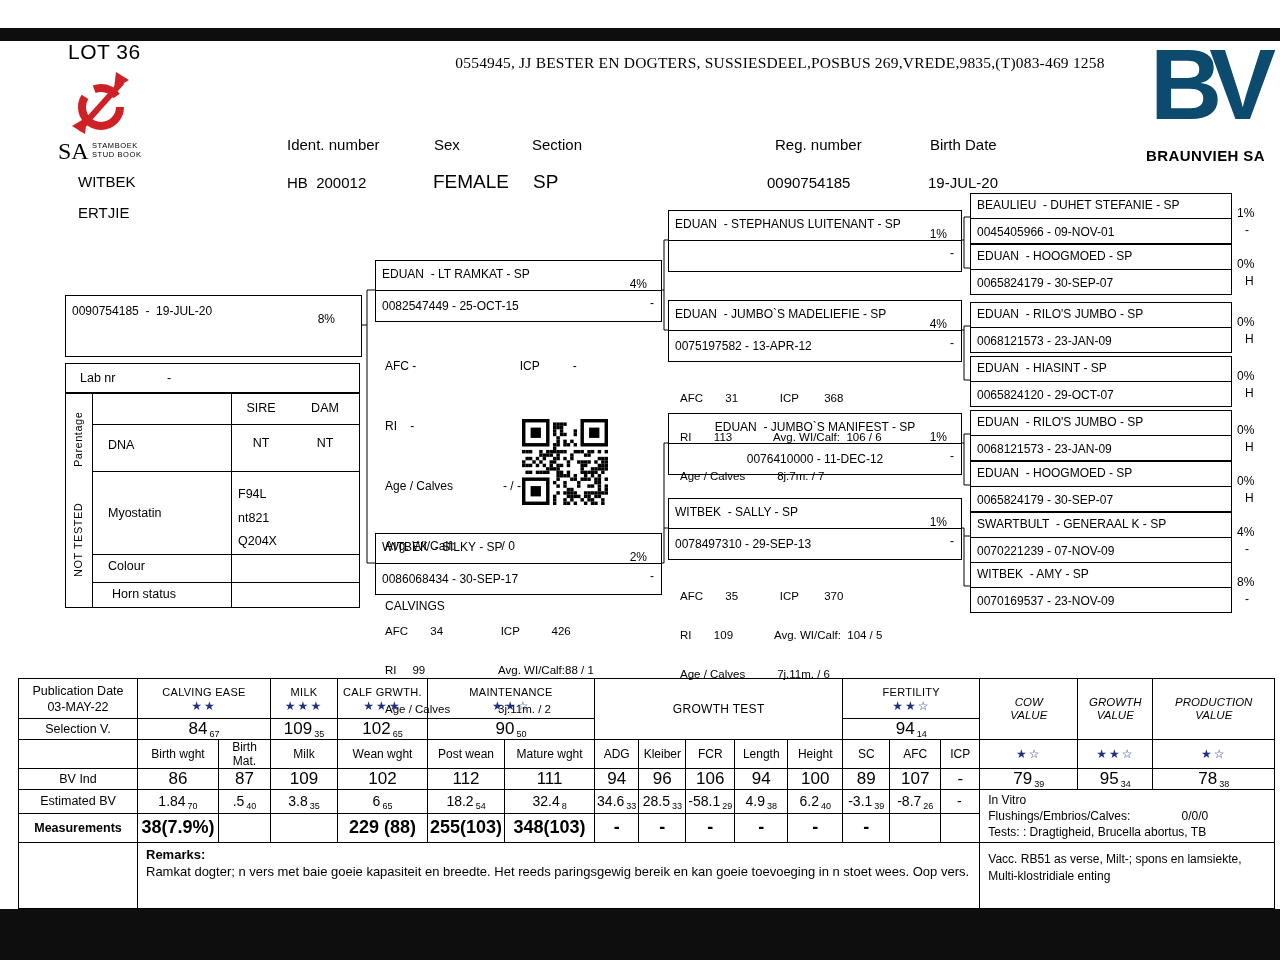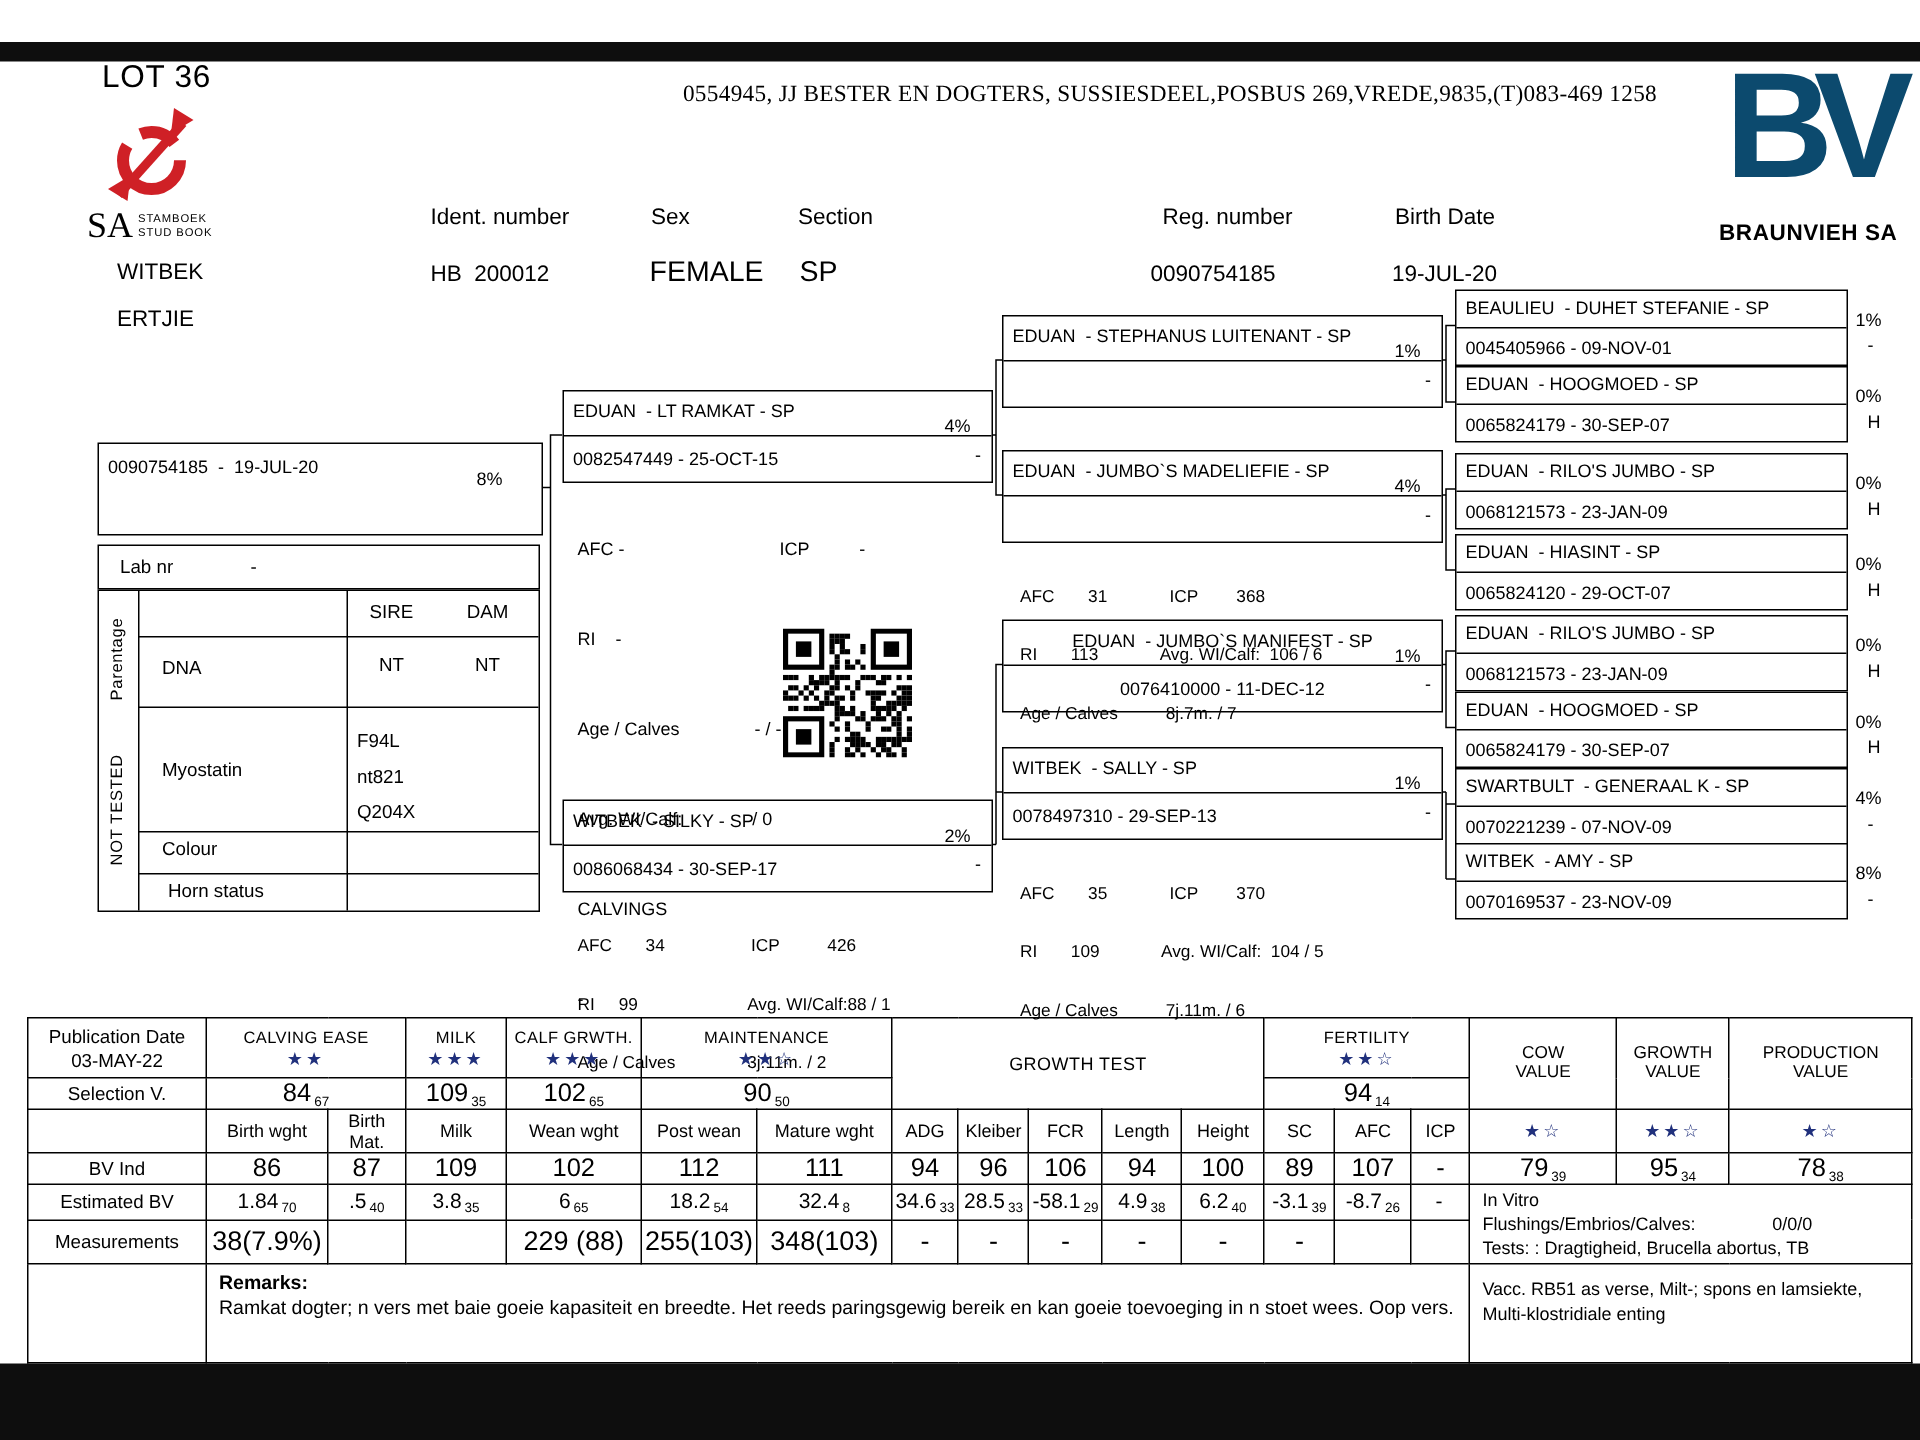--- a/index.html
+++ b/index.html
@@ -47,21 +47,21 @@
   #parent-box .hline{position:absolute;left:26px;right:0;border-top:1px solid #000;}
   .vlab{position:absolute;writing-mode:vertical-rl;transform:rotate(180deg);font-size:11px;letter-spacing:0.5px;text-align:center;}
 
   
   #qr{left:522px;top:419px;}
 
   
   #perf{position:absolute;left:18px;top:678px;border-collapse:collapse;table-layout:fixed;}
   #perf td{border:1px solid #000;text-align:center;vertical-align:middle;padding:0 2px;overflow:hidden;}
   #perf .glab{font-size:11px;letter-spacing:0.3px;line-height:13px;padding-top:2px;}
-  #perf .glab2{font-size:11.5px;line-height:13px;}
+  #perf .glab2{font-size:11.5px;line-height:13px;font-style:italic;}
   #perf .stars{color:#20307c;font-size:12px;letter-spacing:2px;line-height:14px;}
   #perf .rowlab{font-size:12.5px;}
   #perf .publab{font-size:12.5px;line-height:16px;}
   #perf .colhead{font-size:12px;}
   #perf .num{font-size:17px;}
   #perf .num2{font-size:14px;}
   #perf .num3{font-size:18px;}
   #perf .sub{font-size:9px;position:relative;top:3px;margin-left:2px;}
   #perf td.left{text-align:left;vertical-align:top;}
   #perf .gt{font-size:12px;letter-spacing:0.3px;}
@@ -144,20 +144,21 @@
     <span class="pflag">-</span>
   </div>
 
   <div class="pbox" style="left:668px;top:210px;width:292px;height:60px;">
     <div class="nm">EDUAN  - STEPHANUS LUITENANT - SP</div>
     <span class="ppct">1%</span>
     <span class="pflag">-</span>
   </div>
   <div class="pbox" style="left:668px;top:300px;width:292px;height:60px;">
     <div class="nm">EDUAN  - JUMBO`S MADELIEFIE - SP</div>
+    <div class="rg">0075197582 - 13-APR-12</div>
     <span class="ppct">4%</span>
     <span class="pflag">-</span>
   </div>
   <div class="pbox" style="left:668px;top:413px;width:292px;height:60px;text-align:center;">
     <div class="nm">EDUAN  - JUMBO`S MANIFEST - SP</div>
     <div class="rg">0076410000 - 11-DEC-12</div>
     <span class="ppct">1%</span>
     <span class="pflag">-</span>
   </div>
   <div class="pbox" style="left:668px;top:498px;width:292px;height:60px;">
@@ -595,21 +596,21 @@
       <td><span class="num2">-</span><span class="sub"></span></td>
       <td colspan="3" rowspan="2" class="left" id="invitro-cell">
         <div>In Vitro</div>
         <div class="flush">
           <span>Flushings/Embrios/Calves:</span>
           <span>0/0/0</span>
         </div>
         <div>Tests: : Dragtigheid,  Brucella abortus, TB</div>
       </td>
     </tr>
-    <tr style="height:26px;">
+    <tr style="height:26px;font-weight:bold;">
       <td class="rowlab">Measurements</td>
       <td class="num3">38(7.9%)</td>
       <td class="num3"></td>
       <td class="num3"></td>
       <td class="num3">229 (88)</td>
       <td class="num3">255(103)</td>
       <td class="num3">348(103)</td>
       <td class="num3">-</td>
       <td class="num3">-</td>
       <td class="num3">-</td>

